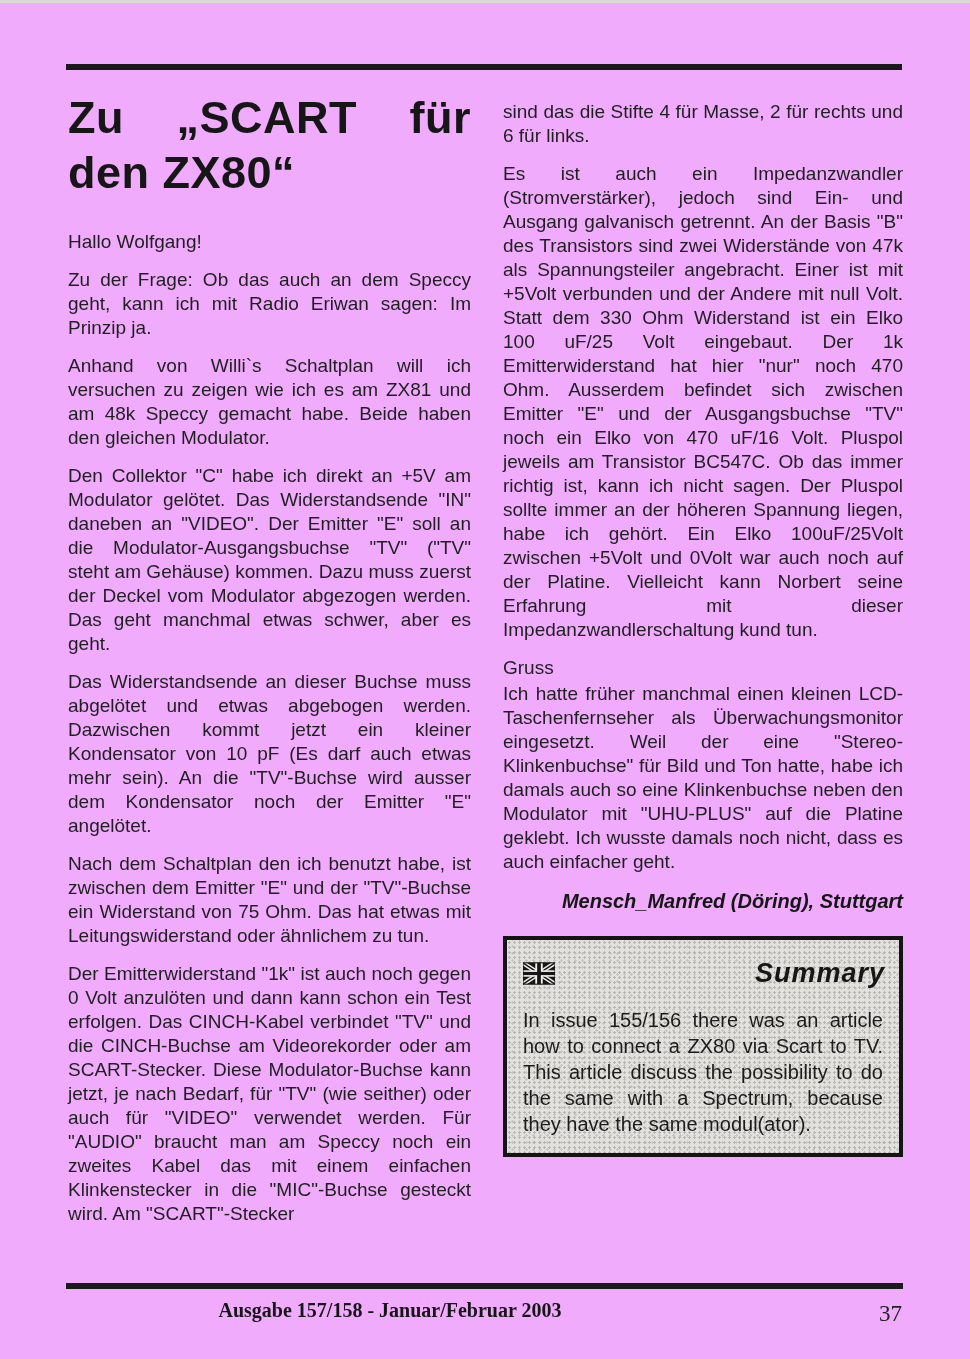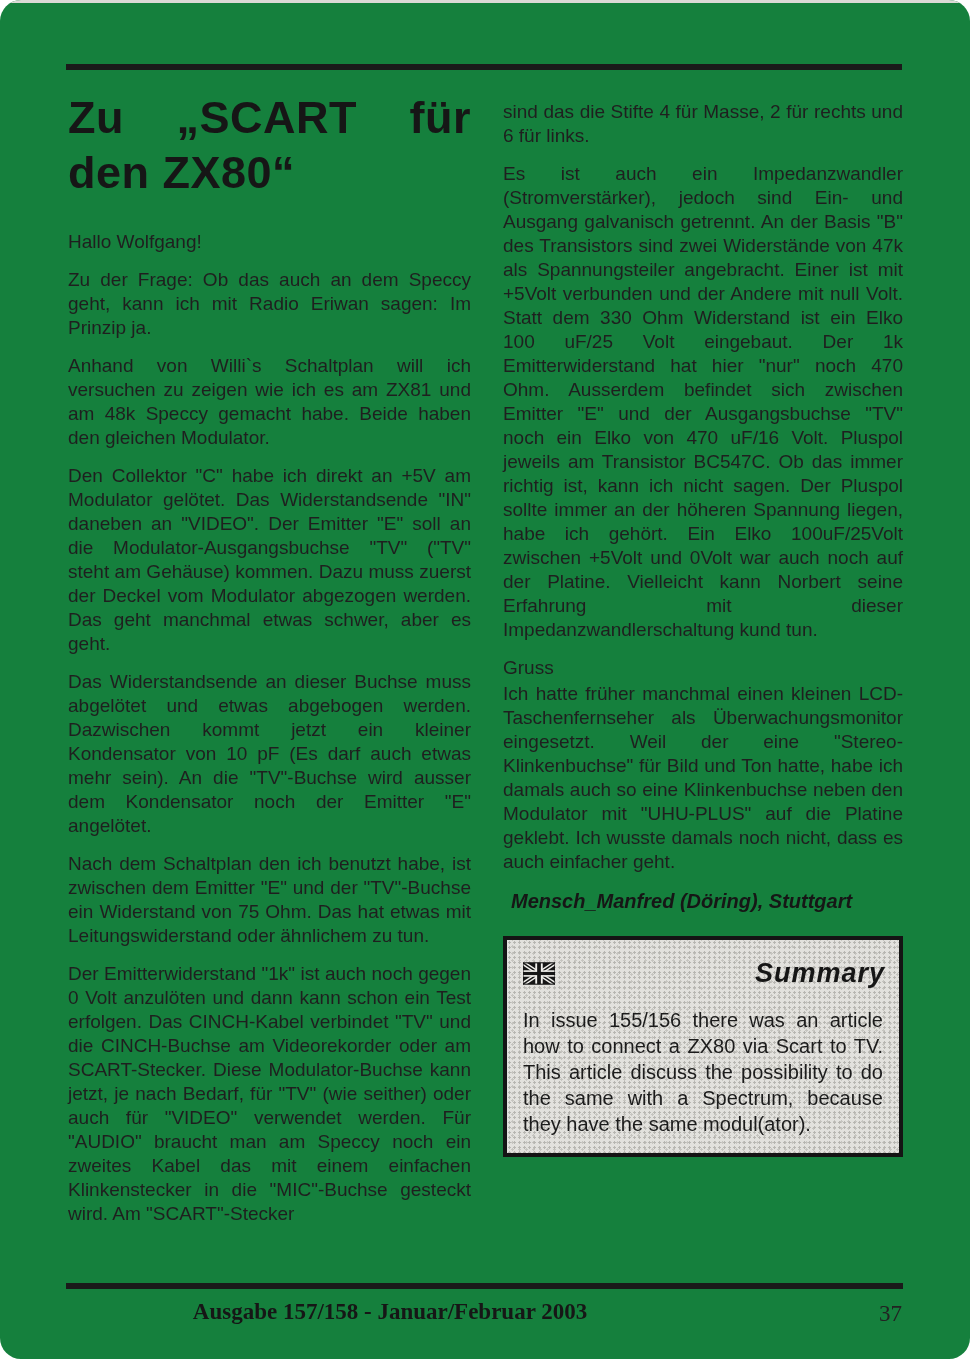--- a/index.html
+++ b/index.html
@@ -1,23 +1,22 @@
 <!DOCTYPE html>
 <html><head>
 <meta charset="utf-8">
 <style>
   html,body { margin:0; padding:0; }
   .page {
     position:relative;
     width:970px; height:1359px;
-    background:#15803d;
+    background:#f0abfc;
     overflow:hidden;
     font-family:"Liberation Sans", sans-serif;
     color:#222;
-    border-radius:21px;
   }
   .scan-edge {
     position:absolute; top:0; left:0; width:970px; height:3px;
     background:#dbdad6;
   }
   .rule { position:absolute; background:#1a1a1a; }
   .rule-top    { left:66px; top:64px;  width:836px; height:6px; }
   .rule-bottom { left:66px; top:1283px; width:837px; height:6px; }
 
   .col-left  { position:absolute; left:68px;  top:90px; width:403px; }
@@ -33,23 +32,23 @@
     margin:0 0 14px 0;
     font-size:19px; line-height:24px;
     text-align:justify;
     color:#1f1f1f;
   }
   p.body:last-child { margin-bottom:0; }
   .greeting { text-align:left; }
 
   .closing { margin:0 0 2px 0 !important; text-align:left !important; }
   .signature {
-    margin:8px; font-size:20px; line-height:26px;
+    margin:0; font-size:20px; line-height:26px;
     font-weight:700; font-style:italic;
-    text-align:left; color:#161616;
+    text-align:right; color:#161616;
   }
 
   .summary-box {
     margin-top:22px;
     border:4px solid #141414;
     padding:10px 14px 12px 14px;
     background-color:#e2e1dd;
     background-image:
       radial-gradient(#b7b6b1 1px, rgba(0,0,0,0) 1.4px),
       radial-gradient(#c6c5c0 1px, rgba(0,0,0,0) 1.4px);
@@ -70,21 +69,21 @@
   .summary-text {
     font-size:20px; line-height:26px;
     text-align:justify; color:#1c1c1c;
     margin:0 2px 4px 2px;
   }
 
   .footer-issue {
     position:absolute; left:0; top:1299px; width:780px;
     text-align:center;
     font-family:"Liberation Serif", serif;
-    font-weight:700; font-size:23px; color:#161616;
+    font-weight:700; font-size:20px; color:#161616;
   }
   .footer-page {
     position:absolute; right:68px; top:1301px;
     font-family:"Liberation Serif", serif;
     font-size:23px; color:#222;
   }
 </style>
 </head>
 <body>
 

